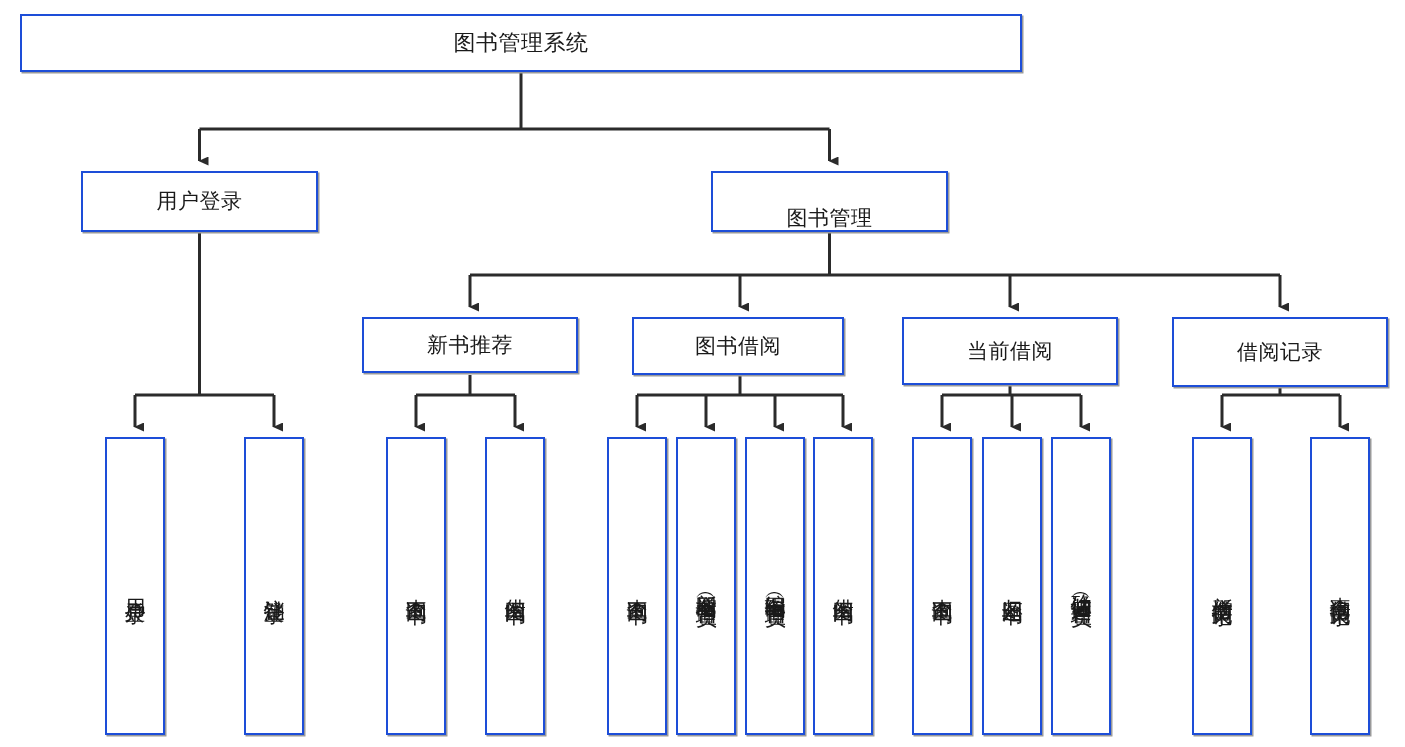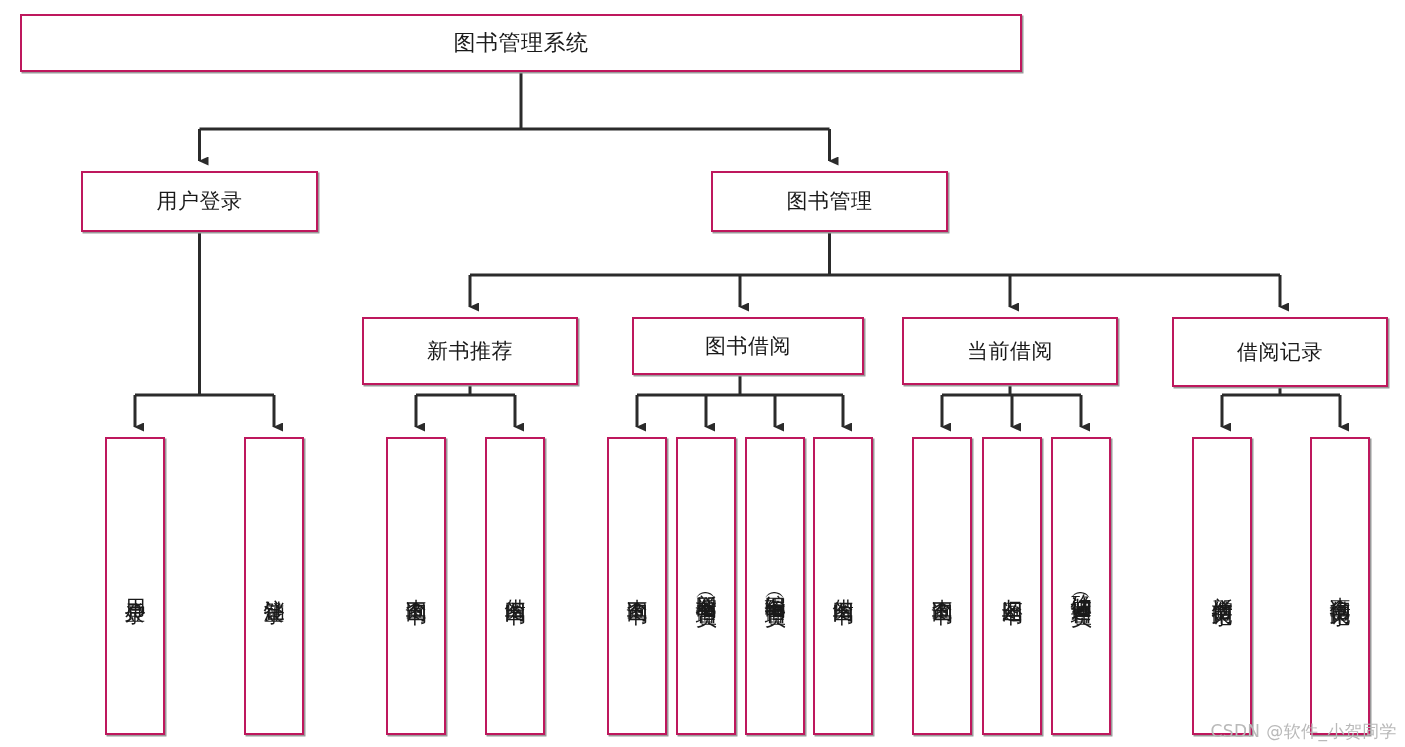--- a/index.html
+++ b/index.html
@@ -23,21 +23,21 @@
     position: absolute;
     left: 0;
     top: 0;
     width: 1405px;
     height: 747px;
   }
   .node {
     position: absolute;
     box-sizing: border-box;
     background: #ffffff;
-    border: 2px solid #be185d;
+    border: 2px solid #1d4ed8;
     box-shadow: 1.5px 1.5px 0 0 #9a9a9a;
     display: flex;
     align-items: center;
     justify-content: center;
     color: #1a1a1a;
   }
   .node .label {
     font-size: 21px;
     line-height: 1.15;
     letter-spacing: 0.5px;
@@ -117,27 +117,27 @@
       </g>
   </svg>
 
   <div id="node-layer">
       <div class="node root branch" style="left: 20px; top: 14px; width: 1002px; height: 58px;">
         <span class="label">图书管理系统</span>
       </div>
       <div class="node branch" style="left: 81px; top: 171px; width: 237px; height: 61px;">
         <span class="label">用户登录</span>
       </div>
-      <div class="node branch" style="left: 711px; top: 171px; width: 237px; height: 61px;">
+      <div class="node branch" style="left: 711px; top: 171px; width: 237px; height: 61px; align-items: flex-end;">
         <span class="label">图书管理</span>
       </div>
-      <div class="node branch" style="left: 362px; top: 317px; width: 216px; height: 68px;">
+      <div class="node branch" style="left: 362px; top: 317px; width: 216px; height: 56px;">
         <span class="label">新书推荐</span>
       </div>
-      <div class="node branch" style="left: 632px; top: 317px; width: 232px; height: 58px;">
+      <div class="node branch" style="left: 632px; top: 317px; width: 212px; height: 58px;">
         <span class="label">图书借阅</span>
       </div>
       <div class="node branch" style="left: 902px; top: 317px; width: 216px; height: 68px;">
         <span class="label">当前借阅</span>
       </div>
       <div class="node branch" style="left: 1172px; top: 317px; width: 216px; height: 70px;">
         <span class="label">借阅记录</span>
       </div>
       <div class="node leaf" style="left: 105px; top: 437px; width: 60px; height: 298px;">
         <span class="label">用户登录</span>
@@ -173,14 +173,13 @@
         <span class="label">确认归还（管理员）</span>
       </div>
       <div class="node leaf" style="left: 1192px; top: 437px; width: 60px; height: 298px;">
         <span class="label">新增借阅记录</span>
       </div>
       <div class="node leaf" style="left: 1310px; top: 437px; width: 60px; height: 298px;">
         <span class="label">查询借阅记录</span>
       </div>
     </div>
 
-  <div id="watermark">CSDN @软件_小贺同学</div>
 </div>
 
 </body></html>

